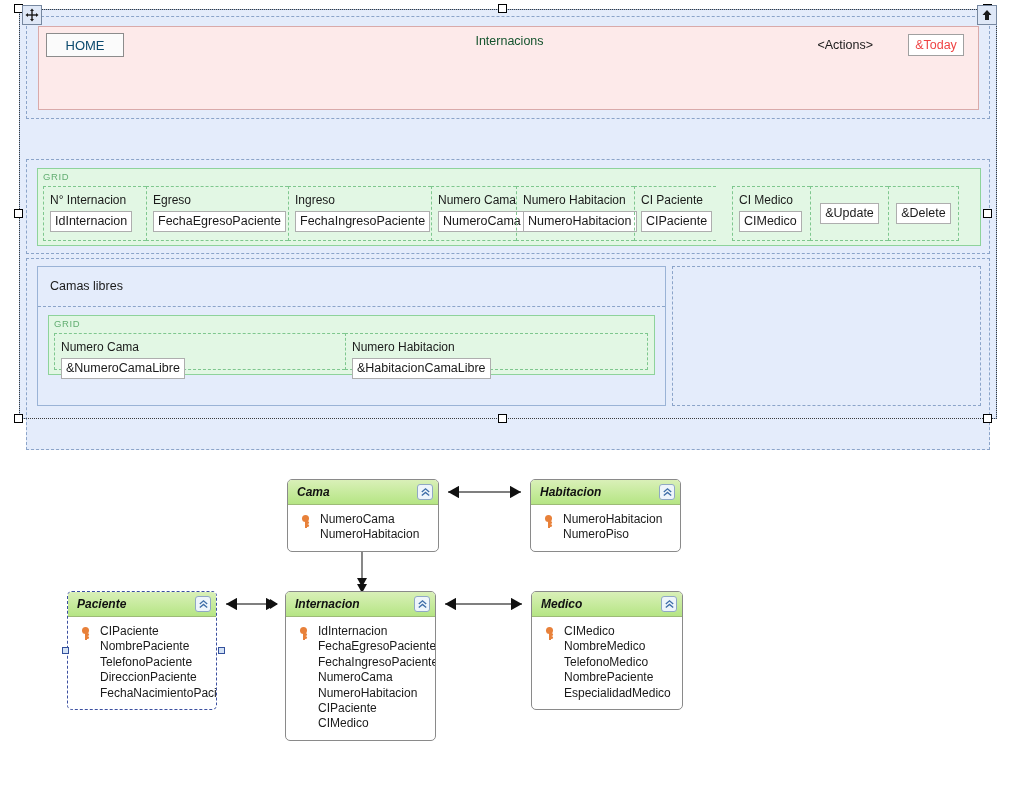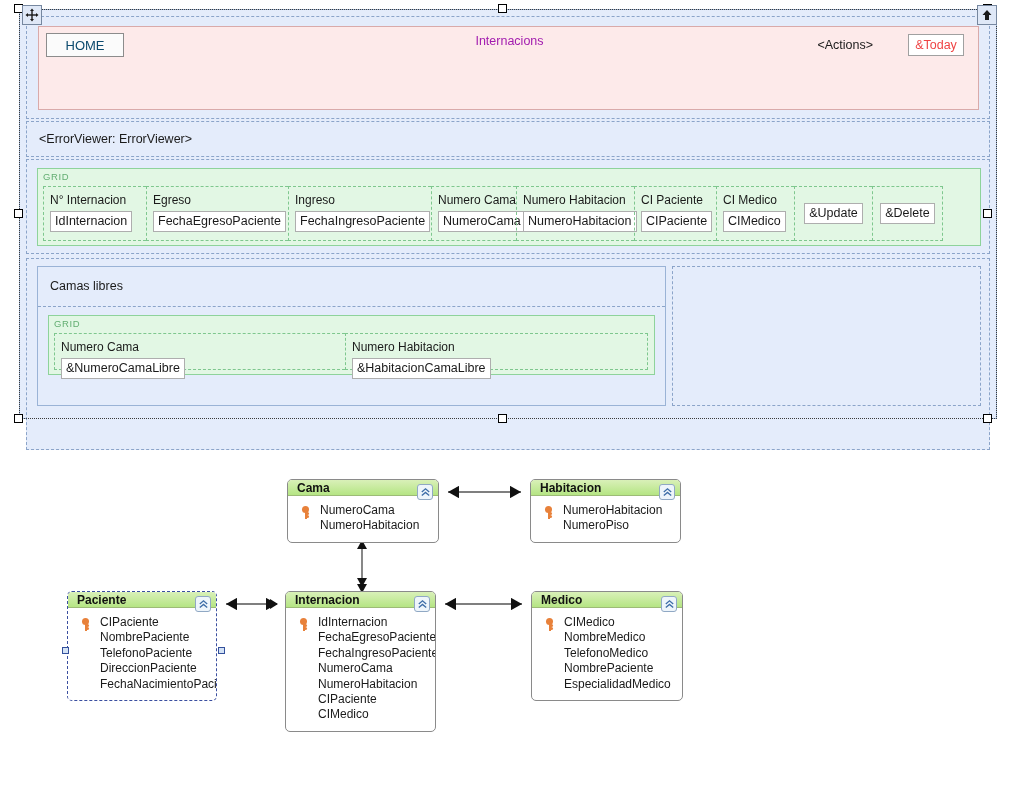--- a/index.html
+++ b/index.html
@@ -64,21 +64,21 @@
     position: absolute; left: 7px; top: 6px;
     width: 78px; height: 24px;
     background: #fbfbfb;
     border: 1px solid #8c8c8c;
     display: flex; align-items: center; justify-content: center;
     font-size: 13px; color: #0c4a6e;
   }
   #form-title {
     position: absolute; left: 0; top: 7px; width: 941px;
     text-align: center;
-    font-size: 12.5px; color: #a21caf;
+    font-size: 12.5px; color: #14532d;
   }
   #actions-label {
     position: absolute; right: 105px; top: 11px;
     font-size: 12.5px; color: #1a1a1a;
   }
   #today-btn {
     position: absolute; right: 14px; top: 7px;
     min-width: 56px; height: 22px;
     background: #ffffff; border: 1px solid #a0a0a0;
     display: flex; align-items: center; justify-content: center;
@@ -176,25 +176,25 @@
     background: #ffffff;
     border: 1px solid #8a8a8a;
     border-radius: 5px;
     overflow: hidden;
   }
   .entity.selected {
     border: 1px dashed #3b4fa0;
     border-radius: 5px;
   }
   .entity-head {
-    height: 16px;
+    height: 25px;
     background: linear-gradient(to bottom, #d9f0b8 0%, #b5e584 100%);
     border-bottom: 1px solid #9dbb77;
     position: relative;
-    display: flex; align-items: center;
+    display: flex; align-items: center; font-style: italic;
   }
   .entity-name {
     font-size: 12px; font-weight: bold; color: #111111;
     padding-left: 9px;
   }
   .collapse-btn {
     position: absolute; right: 5px; top: 4px;
     width: 16px; height: 16px;
     background: #eef5fb; border: 1px solid #90a8c4;
     border-radius: 3px;
@@ -237,35 +237,32 @@
 
     <div class="band" id="header-band">
       <div id="header-inner">
         <div id="home-btn">HOME</div>
         <div id="form-title">Internacions</div>
         <div id="actions-label">&lt;Actions&gt;</div>
         <div id="today-btn">&amp;Today</div>
       </div>
     </div>
 
-    <div class="band" id="error-band">
-      <div id="error-text">&lt;ErrorViewer: ErrorViewer&gt;</div>
-    </div>
 
     <div class="band" id="grid-band">
       <div class="grid-box" id="grid-main">
         <div class="grid-tag">GRID</div>
         <div class="grid-cells" id="main-grid-cells">
             <div class="gcell" style="width: 103px;"><div class="ghdr">N° Internacion</div><div class="gfield">IdInternacion</div></div>
             <div class="gcell" style="width: 142px;"><div class="ghdr">Egreso</div><div class="gfield">FechaEgresoPaciente</div></div>
             <div class="gcell" style="width: 143px;"><div class="ghdr">Ingreso</div><div class="gfield">FechaIngresoPaciente</div></div>
             <div class="gcell" style="width: 85px;"><div class="ghdr">Numero Cama</div><div class="gfield">NumeroCama</div></div>
             <div class="gcell" style="width: 118px;"><div class="ghdr">Numero Habitacion</div><div class="gfield">NumeroHabitacion</div></div>
             <div class="gcell" style="width: 82px;"><div class="ghdr">CI Paciente</div><div class="gfield">CIPaciente</div></div>
-            <div class="gcell" style="width: 78px;"><div class="ghdr">CI Medico</div><div class="gfield">CIMedico</div></div>
+            <div class="gcell" style="width: 78px; margin-left: 16px;"><div class="ghdr">CI Medico</div><div class="gfield">CIMedico</div></div>
             <div class="gcell btn-cell" style="width: 78px;">
               <div class="gfield">&amp;Update</div>
             </div>
             <div class="gcell btn-cell" style="width: 71px;">
               <div class="gfield">&amp;Delete</div>
             </div>
           </div>
       </div>
     </div>
 

